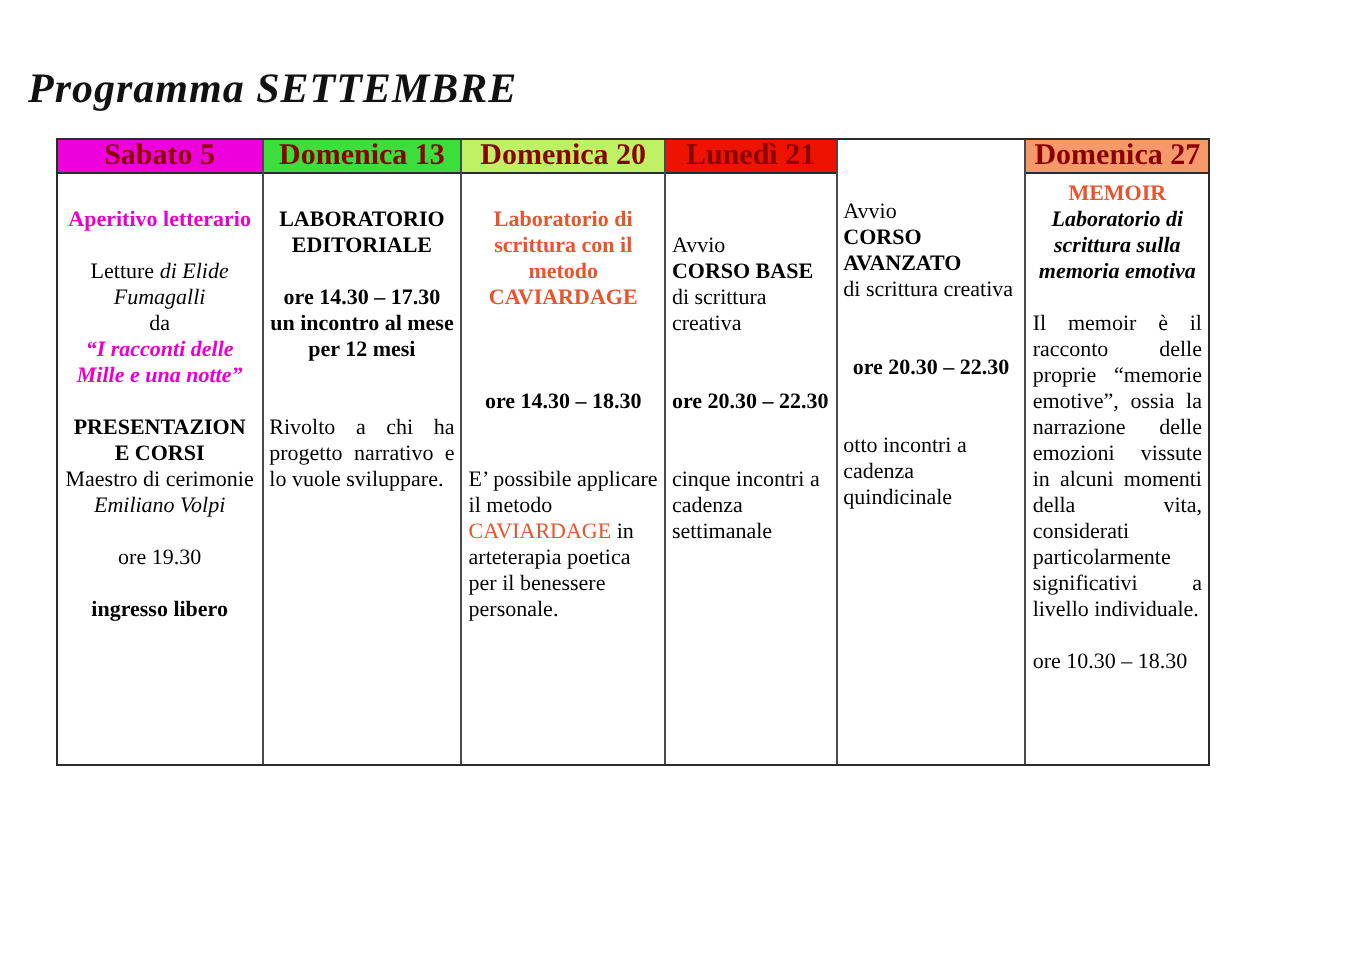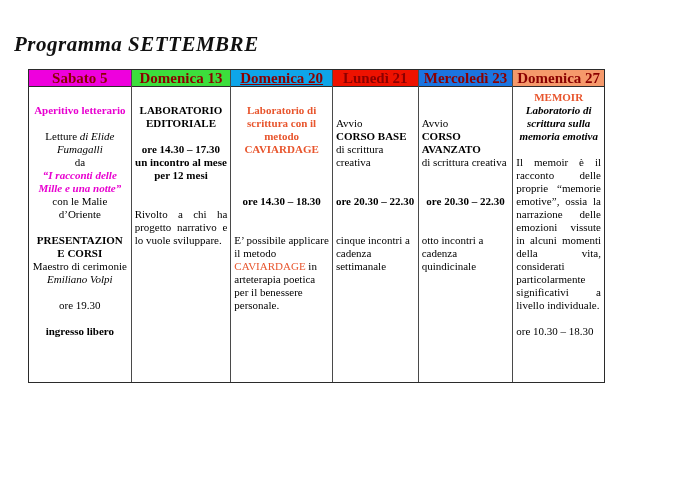--- a/index.html
+++ b/index.html
@@ -68,58 +68,56 @@
   <h1 class="title">Programma SETTEMBRE</h1>
 
   <div class="table">
     <div class="col">
       <div class="hdr" style="background: rgb(238, 0, 221); color: rgb(139, 0, 0);">Sabato 5</div>
       <div class="cell">
           <p class="blk" style="text-align: center; margin-top: 13px;"><span style="font-weight: bold; color: rgb(232, 0, 208);">Aperitivo letterario</span></p>
           <p class="blk" style="text-align: center; margin-top: 13px;"><span>Letture </span><span style="font-style: italic;">di Elide Fumagalli</span></p>
           <p class="blk" style="text-align: center; margin-top: 0px;"><span>da</span></p>
           <p class="blk" style="text-align: center; margin-top: 0px;"><span style="font-weight: bold; font-style: italic; color: rgb(232, 0, 208);">“I racconti delle Mille e una notte”</span></p>
-          <p class="blk" style="text-align: center; margin-top: 0px;"><span>con le Malie d’Oriente</span></p>
           <p class="blk" style="text-align: center; margin-top: 13px;"><span style="font-weight: bold;">PRESENTAZION E CORSI</span></p>
           <p class="blk" style="text-align: center; margin-top: 0px;"><span>Maestro di cerimonie</span></p>
           <p class="blk" style="text-align: center; margin-top: 0px;"><span style="font-style: italic;">Emiliano Volpi</span></p>
           <p class="blk" style="text-align: center; margin-top: 13px;"><span>ore 19.30</span></p>
           <p class="blk" style="text-align: center; margin-top: 13px;"><span style="font-weight: bold;">ingresso libero</span></p>
         </div>
     </div>
     <div class="col">
       <div class="hdr" style="background: rgb(60, 222, 60); color: rgb(139, 0, 0);">Domenica 13</div>
       <div class="cell">
           <p class="blk" style="text-align: center; margin-top: 13px;"><span style="font-weight: bold;">LABORATORIO EDITORIALE</span></p>
           <p class="blk" style="text-align: center; margin-top: 13px;"><span style="font-weight: bold;">ore 14.30 – 17.30</span></p>
           <p class="blk" style="text-align: center; margin-top: 0px;"><span style="font-weight: bold;">un incontro al mese</span></p>
           <p class="blk" style="text-align: center; margin-top: 0px;"><span style="font-weight: bold;">per 12 mesi</span></p>
           <p class="blk" style="text-align: justify; margin-top: 26px;"><span>Rivolto a chi ha progetto narrativo e lo vuole sviluppare.</span></p>
         </div>
     </div>
     <div class="col">
-      <div class="hdr" style="background: #0ea5e9; color: rgb(139, 0, 0); text-decoration: underline;">Domenica 20</div>
+      <div class="hdr" style="background: #bef264; color: rgb(139, 0, 0);">Domenica 20</div>
       <div class="cell">
           <p class="blk" style="text-align: center; margin-top: 13px;"><span style="font-weight: bold; color: rgb(232, 85, 45);">Laboratorio di scrittura con il metodo CAVIARDAGE</span></p>
           <p class="blk" style="text-align: center; margin-top: 39px;"><span style="font-weight: bold;">ore 14.30 – 18.30</span></p>
           <p class="blk" style="text-align: left; margin-top: 26px;"><span>E’ possibile applicare il metodo </span><span style="color: rgb(232, 85, 45);">CAVIARDAGE</span><span> in arteterapia poetica per il benessere personale.</span></p>
         </div>
     </div>
     <div class="col">
       <div class="hdr" style="background: rgb(238, 18, 0); color: rgb(139, 0, 0);">Lunedì 21</div>
       <div class="cell">
           <p class="blk" style="text-align: left; margin-top: 26px;"><span>Avvio</span></p>
           <p class="blk" style="text-align: left; margin-top: 0px;"><span style="font-weight: bold;">CORSO BASE</span></p>
           <p class="blk" style="text-align: left; margin-top: 0px;"><span>di scrittura creativa</span></p>
           <p class="blk" style="text-align: left; margin-top: 26px;"><span style="font-weight: bold;">ore 20.30 – 22.30</span></p>
           <p class="blk" style="text-align: left; margin-top: 26px;"><span>cinque incontri a cadenza settimanale</span></p>
         </div>
     </div>
     <div class="col">
-      <div class="hdr" style="background: rgb(27, 117, 224); color: rgb(139, 0, 0);">Mercoledì 23</div>
       <div class="cell">
           <p class="blk" style="text-align: left; margin-top: 26px;"><span>Avvio</span></p>
           <p class="blk" style="text-align: left; margin-top: 0px;"><span style="font-weight: bold;">CORSO AVANZATO</span></p>
           <p class="blk" style="text-align: left; margin-top: 0px;"><span>di scrittura creativa</span></p>
           <p class="blk" style="text-align: center; margin-top: 26px;"><span style="font-weight: bold;">ore 20.30 – 22.30</span></p>
           <p class="blk" style="text-align: left; margin-top: 26px;"><span>otto incontri a cadenza quindicinale</span></p>
         </div>
     </div>
     <div class="col">
       <div class="hdr" style="background: rgb(245, 153, 107); color: rgb(139, 0, 0);">Domenica 27</div>

